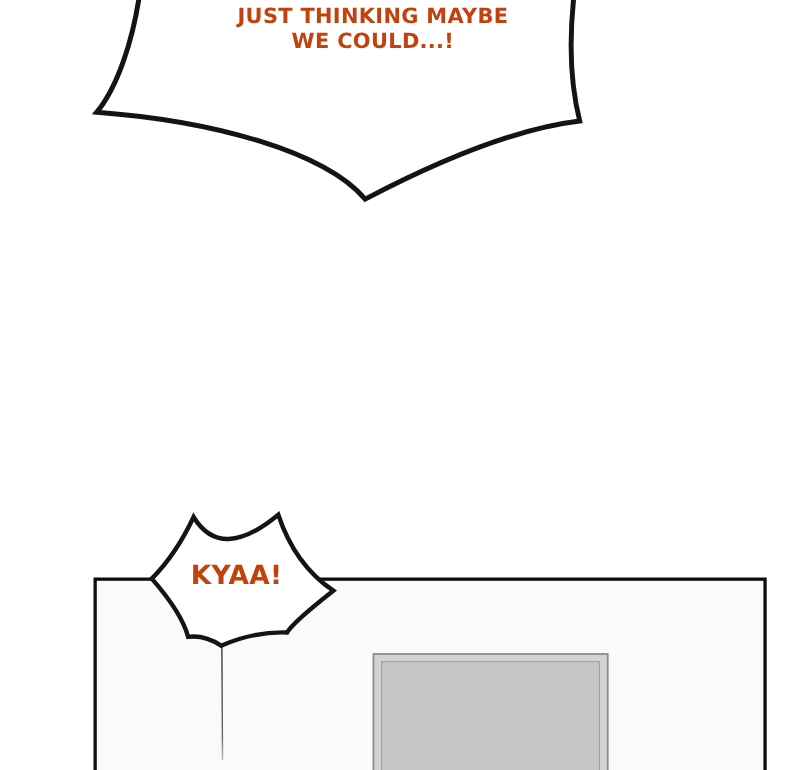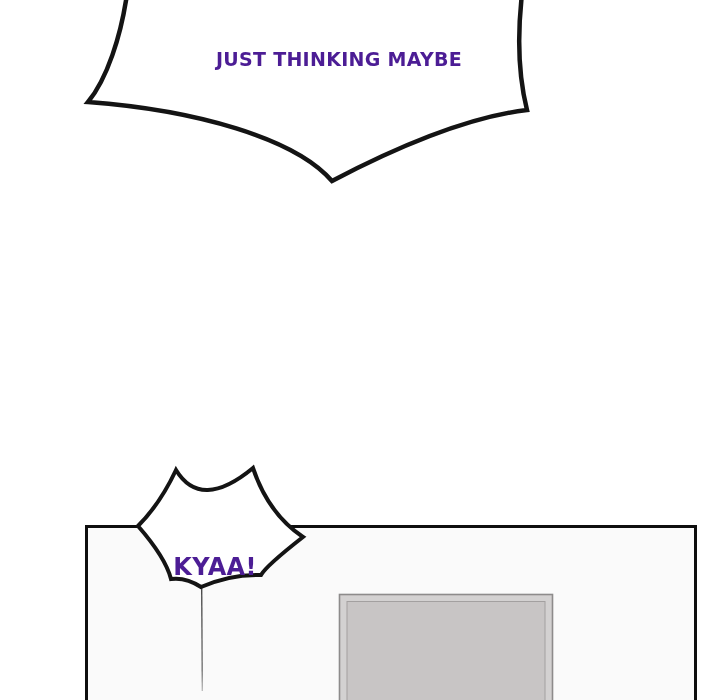--- a/index.html
+++ b/index.html
@@ -15,27 +15,26 @@
     overflow: hidden;
     background: #ffffff;
   }
   .comic-art {
     position: absolute;
     left: 0;
     top: 0;
   }
   .speech-text {
     position: absolute;
-    color: #4c1d95;
+    color: #c2410c;
     font-weight: 600;
     text-align: center;
     white-space: nowrap;
     letter-spacing: 0.3px;
     user-select: none;
-    margin-top: 44px;
   }
   .shout-text {
     left: 179px;
     top: 4px;
     width: 320px;
     font-size: 19px;
     line-height: 23px;
   }
   .shout-text span { display: block; }
   .burst-text {
@@ -83,17 +82,18 @@
     <path d="M 127,-6
              C 121,36 107,79 88,102
              C 195,110 295,138 332,181
              C 395,148 468,117 527,110
              C 518,74 517,38 522,-6
              Z" fill="#ffffff" stroke="#141414" stroke-width="4.5" stroke-linejoin="miter" stroke-miterlimit="7"></path>
   </svg>
 
   <div class="speech-text shout-text">
     <span>JUST THINKING MAYBE</span>
+    <span>WE COULD...!</span>
   </div>
 
   <div class="speech-text burst-text">KYAA!</div>
 
 </div>
 
 </body></html>

